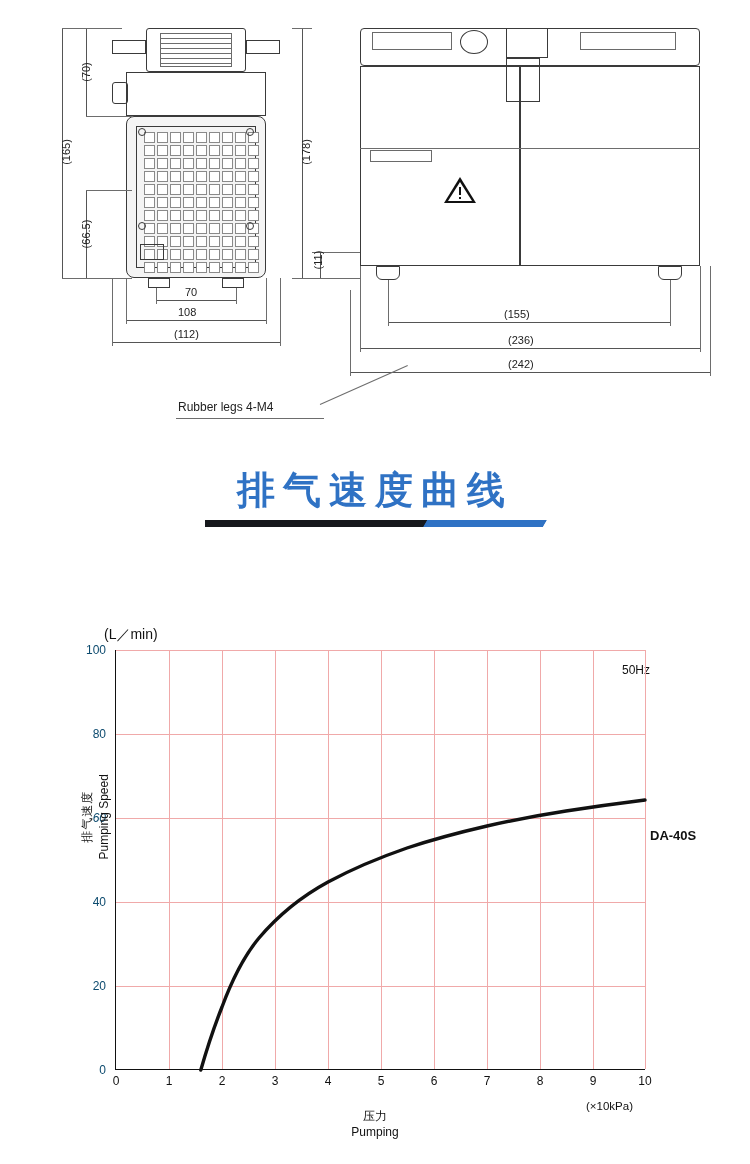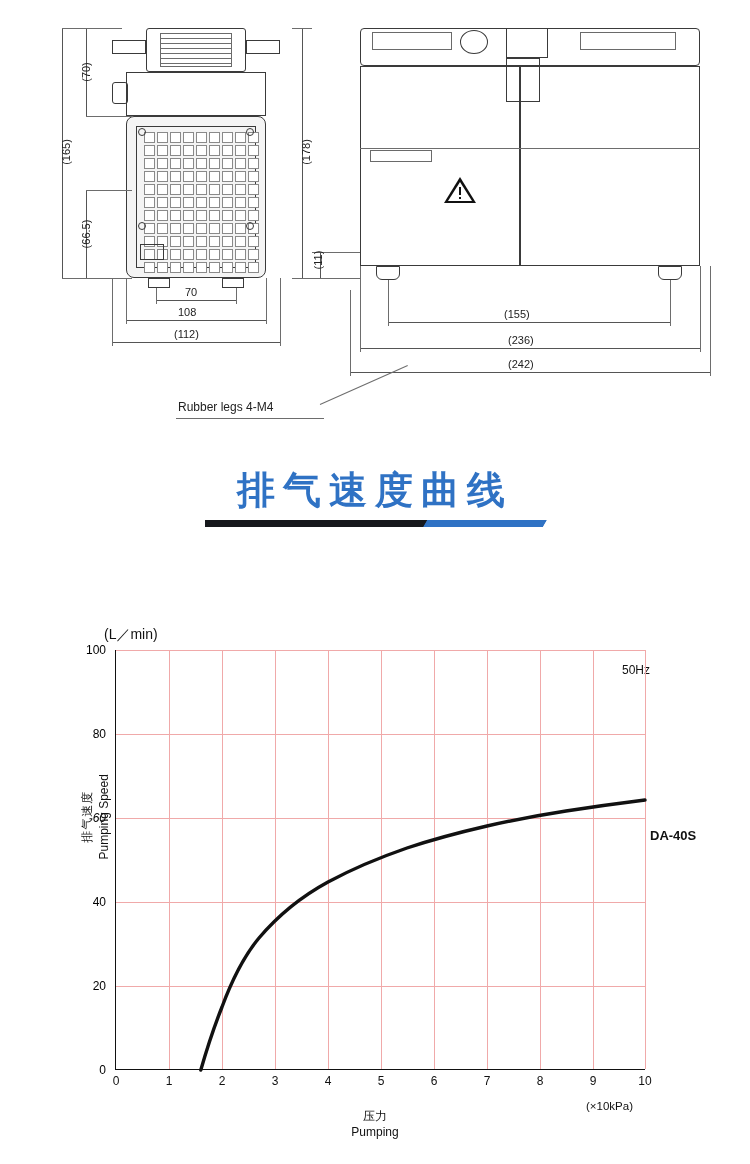--- a/index.html
+++ b/index.html
@@ -66,21 +66,21 @@
     position:absolute; left:115px; top:40px; width:530px; height:420px;
     border-left:1.6px solid #111; border-bottom:1.6px solid #111;
   }
   .gl { position:absolute; background:#f0a9a9; }
   .gl.v { width:1px; top:0; bottom:0; }
   .gl.h { height:1px; left:0; right:0; }
   .xtick {
     position:absolute; top:424px; font-size:12px; color:#111; transform:translateX(-50%);
   }
   .ytick {
-    position:absolute; left:-10px; font-size:12px; color:#000000;
+    position:absolute; left:-10px; font-size:12px; color:#0c4a6e;
     transform:translate(-100%,-50%); text-align:right;
   }
   .unit-l { position:absolute; left:104px; top:16px; font-size:14px; color:#111; }
   .unit-hz { position:absolute; right:100px; top:16px; font-size:12px; color:#111;margin-top:37px; }
   .unit-x { position:absolute; left:586px; top:490px; font-size:11.5px; color:#111; }
   .xlabel {
     position:absolute; left:0; right:0; top:498px; text-align:center;
     font-size:12px; color:#111; line-height:1.35;
   }
   .xlabel .cn { font-family:"DejaVu Sans", sans-serif; }

